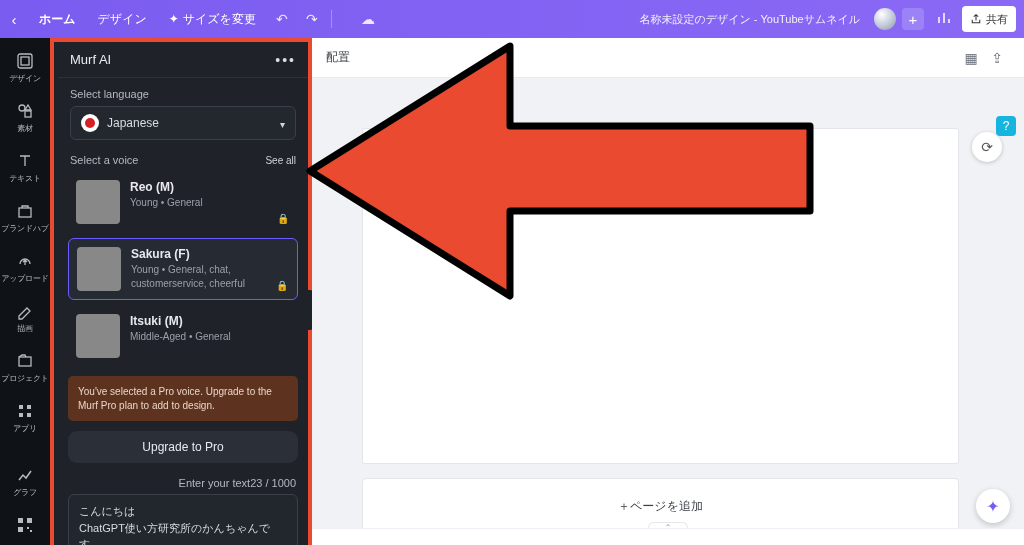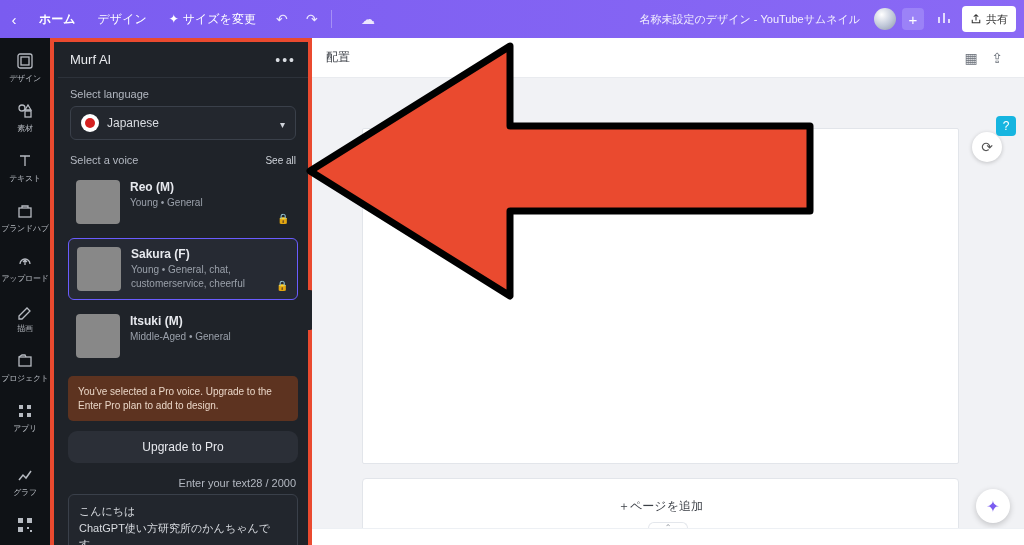--- a/index.html
+++ b/index.html
@@ -260,26 +260,26 @@
     </div>
 
     <div class="voice">
       <div class="av av3"></div>
       <div>
         <div class="vname">Itsuki (M)</div>
         <div class="vmeta">Middle-Aged  •  General</div>
       </div>
     </div>
 
-    <div class="pro-box">You've selected a Pro voice. Upgrade to the Enter Pro plan to add to design.</div>
+    <div class="pro-box">You've selected a Pro voice. Upgrade to the Murf Pro plan to add to design.</div>
     <div class="upg-btn">Upgrade to Pro</div>
 
     <div class="ent-row">
       <div>Enter your text</div>
-      <div>28 / 2000</div>
+      <div>23 / 1000</div>
     </div>
     <div class="txt-box" style="white-space:pre-line;">こんにちは
 ChatGPT使い方研究所のかんちゃんです。</div>
   </div>
 </div>
 
 <div class="collapse-tab">⟩</div>
 
 <div class="subbar">
   <div>配置</div>

